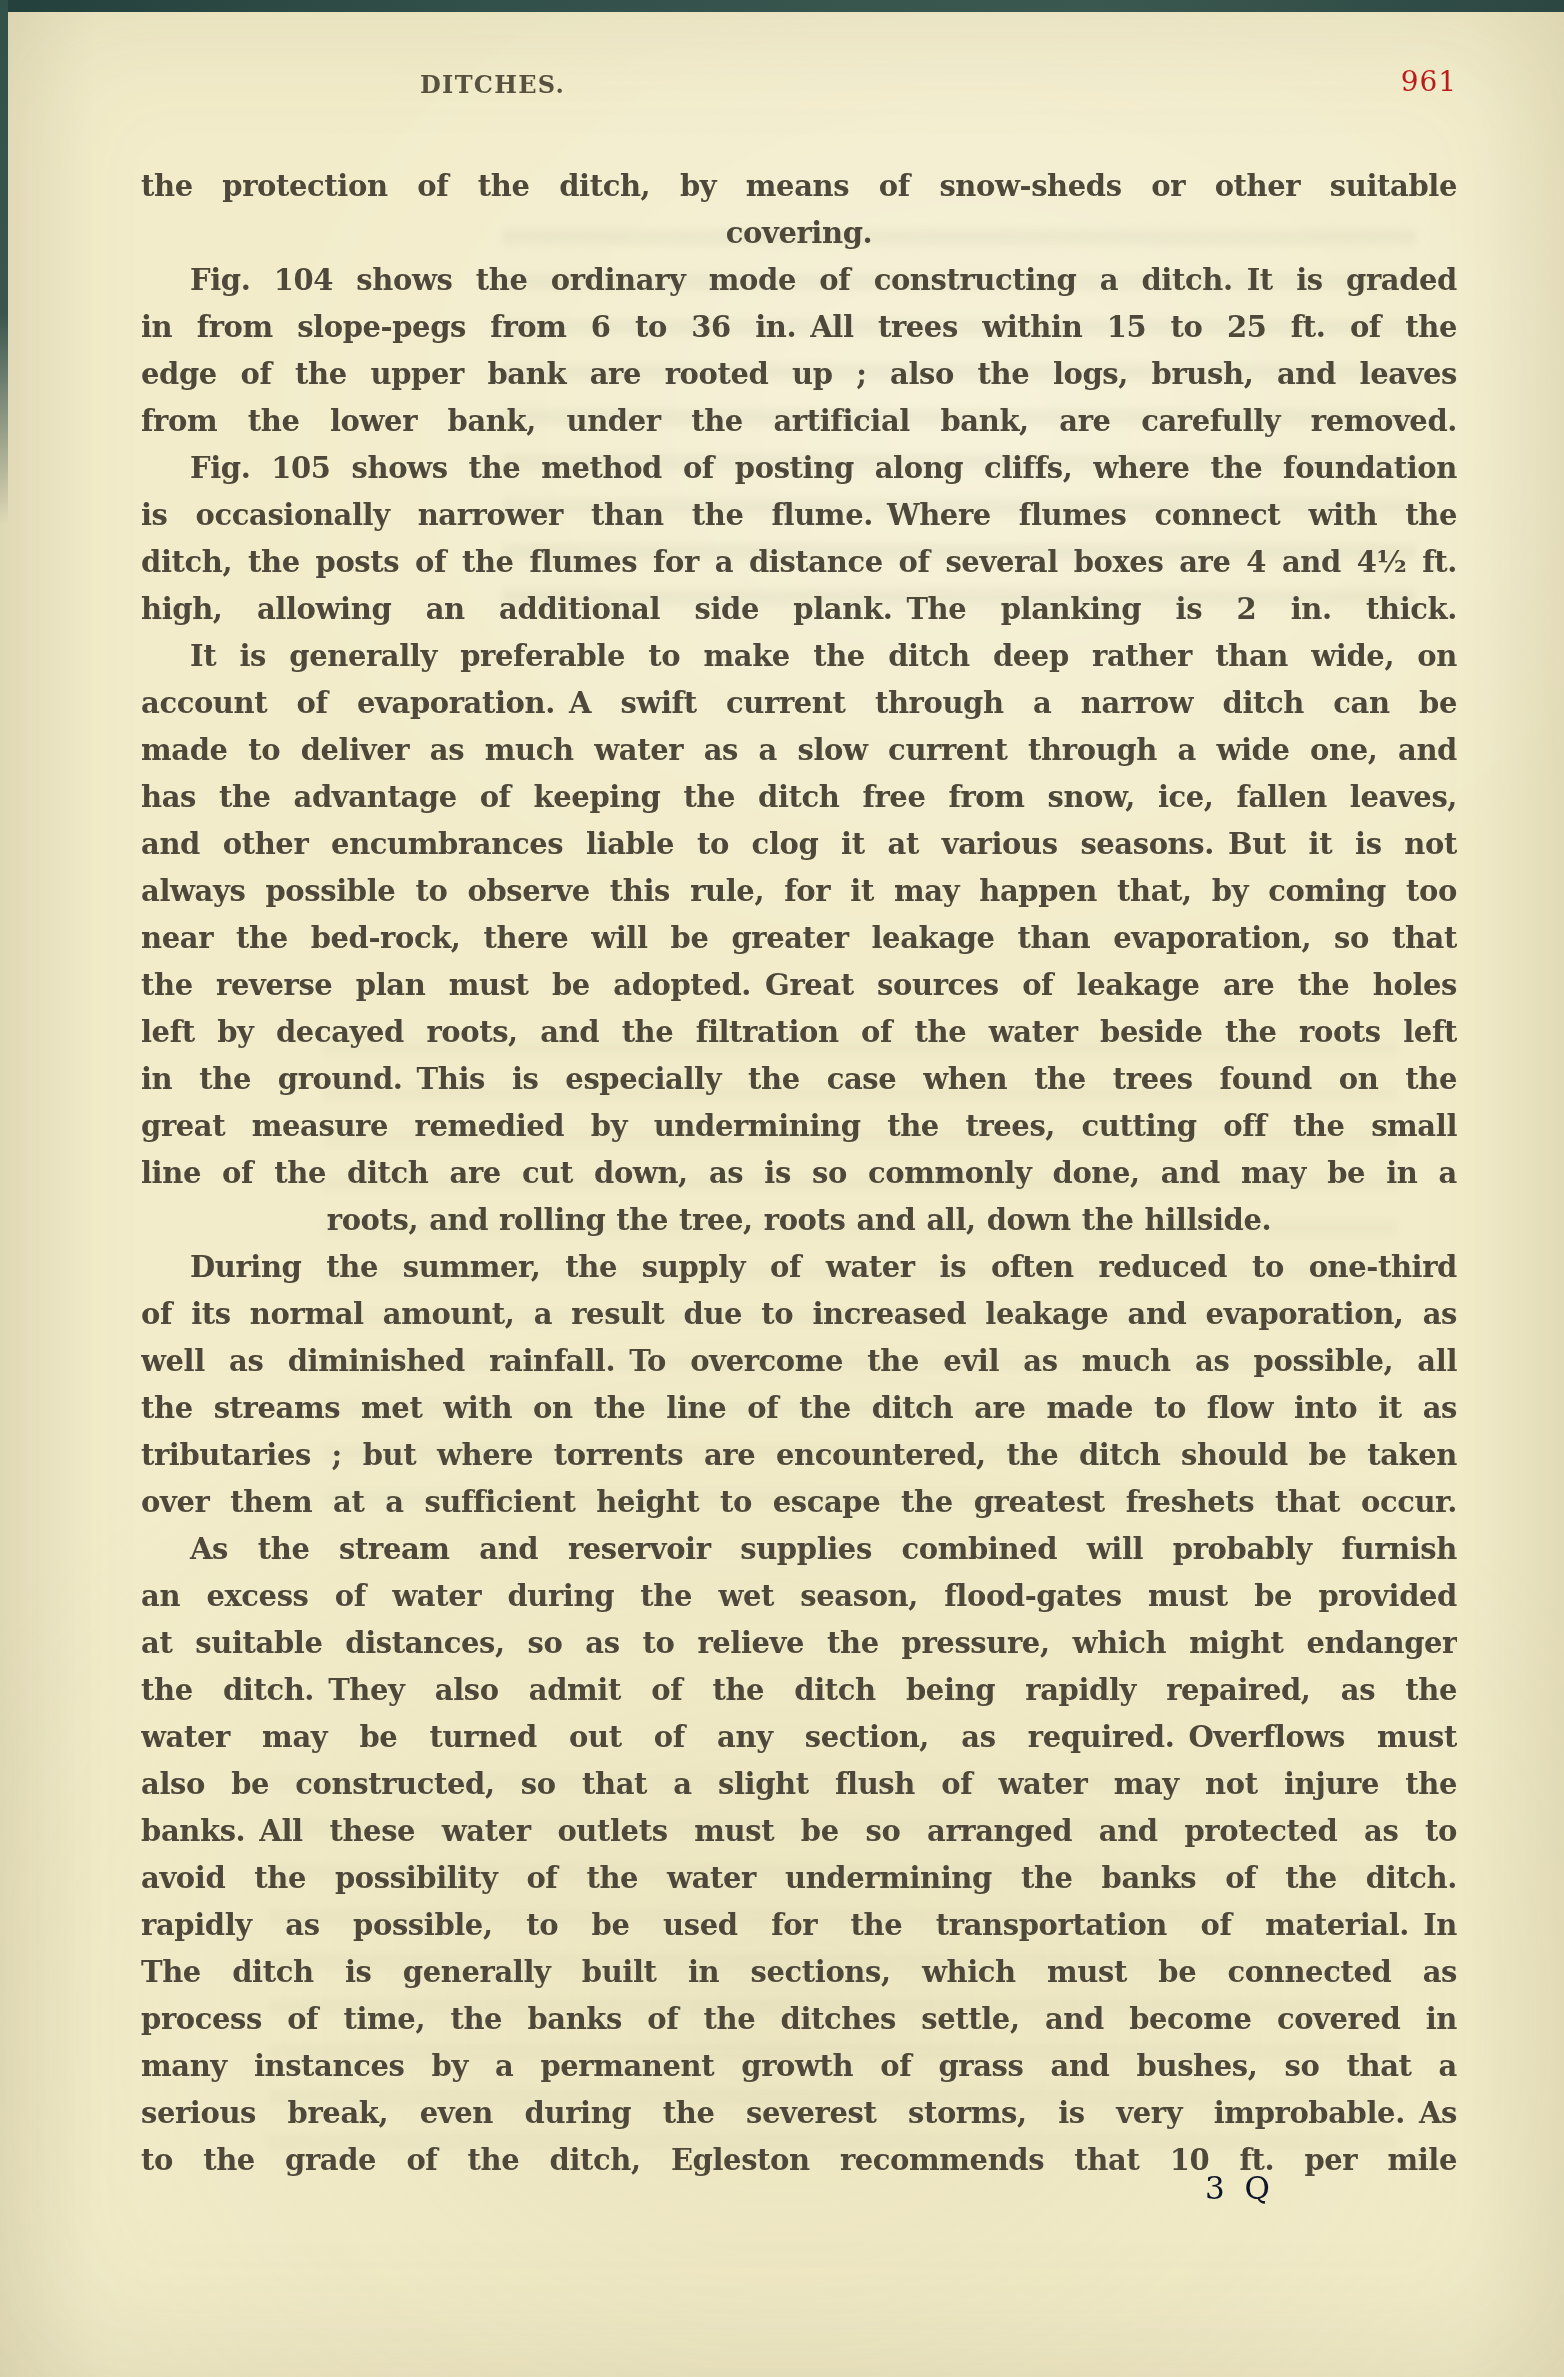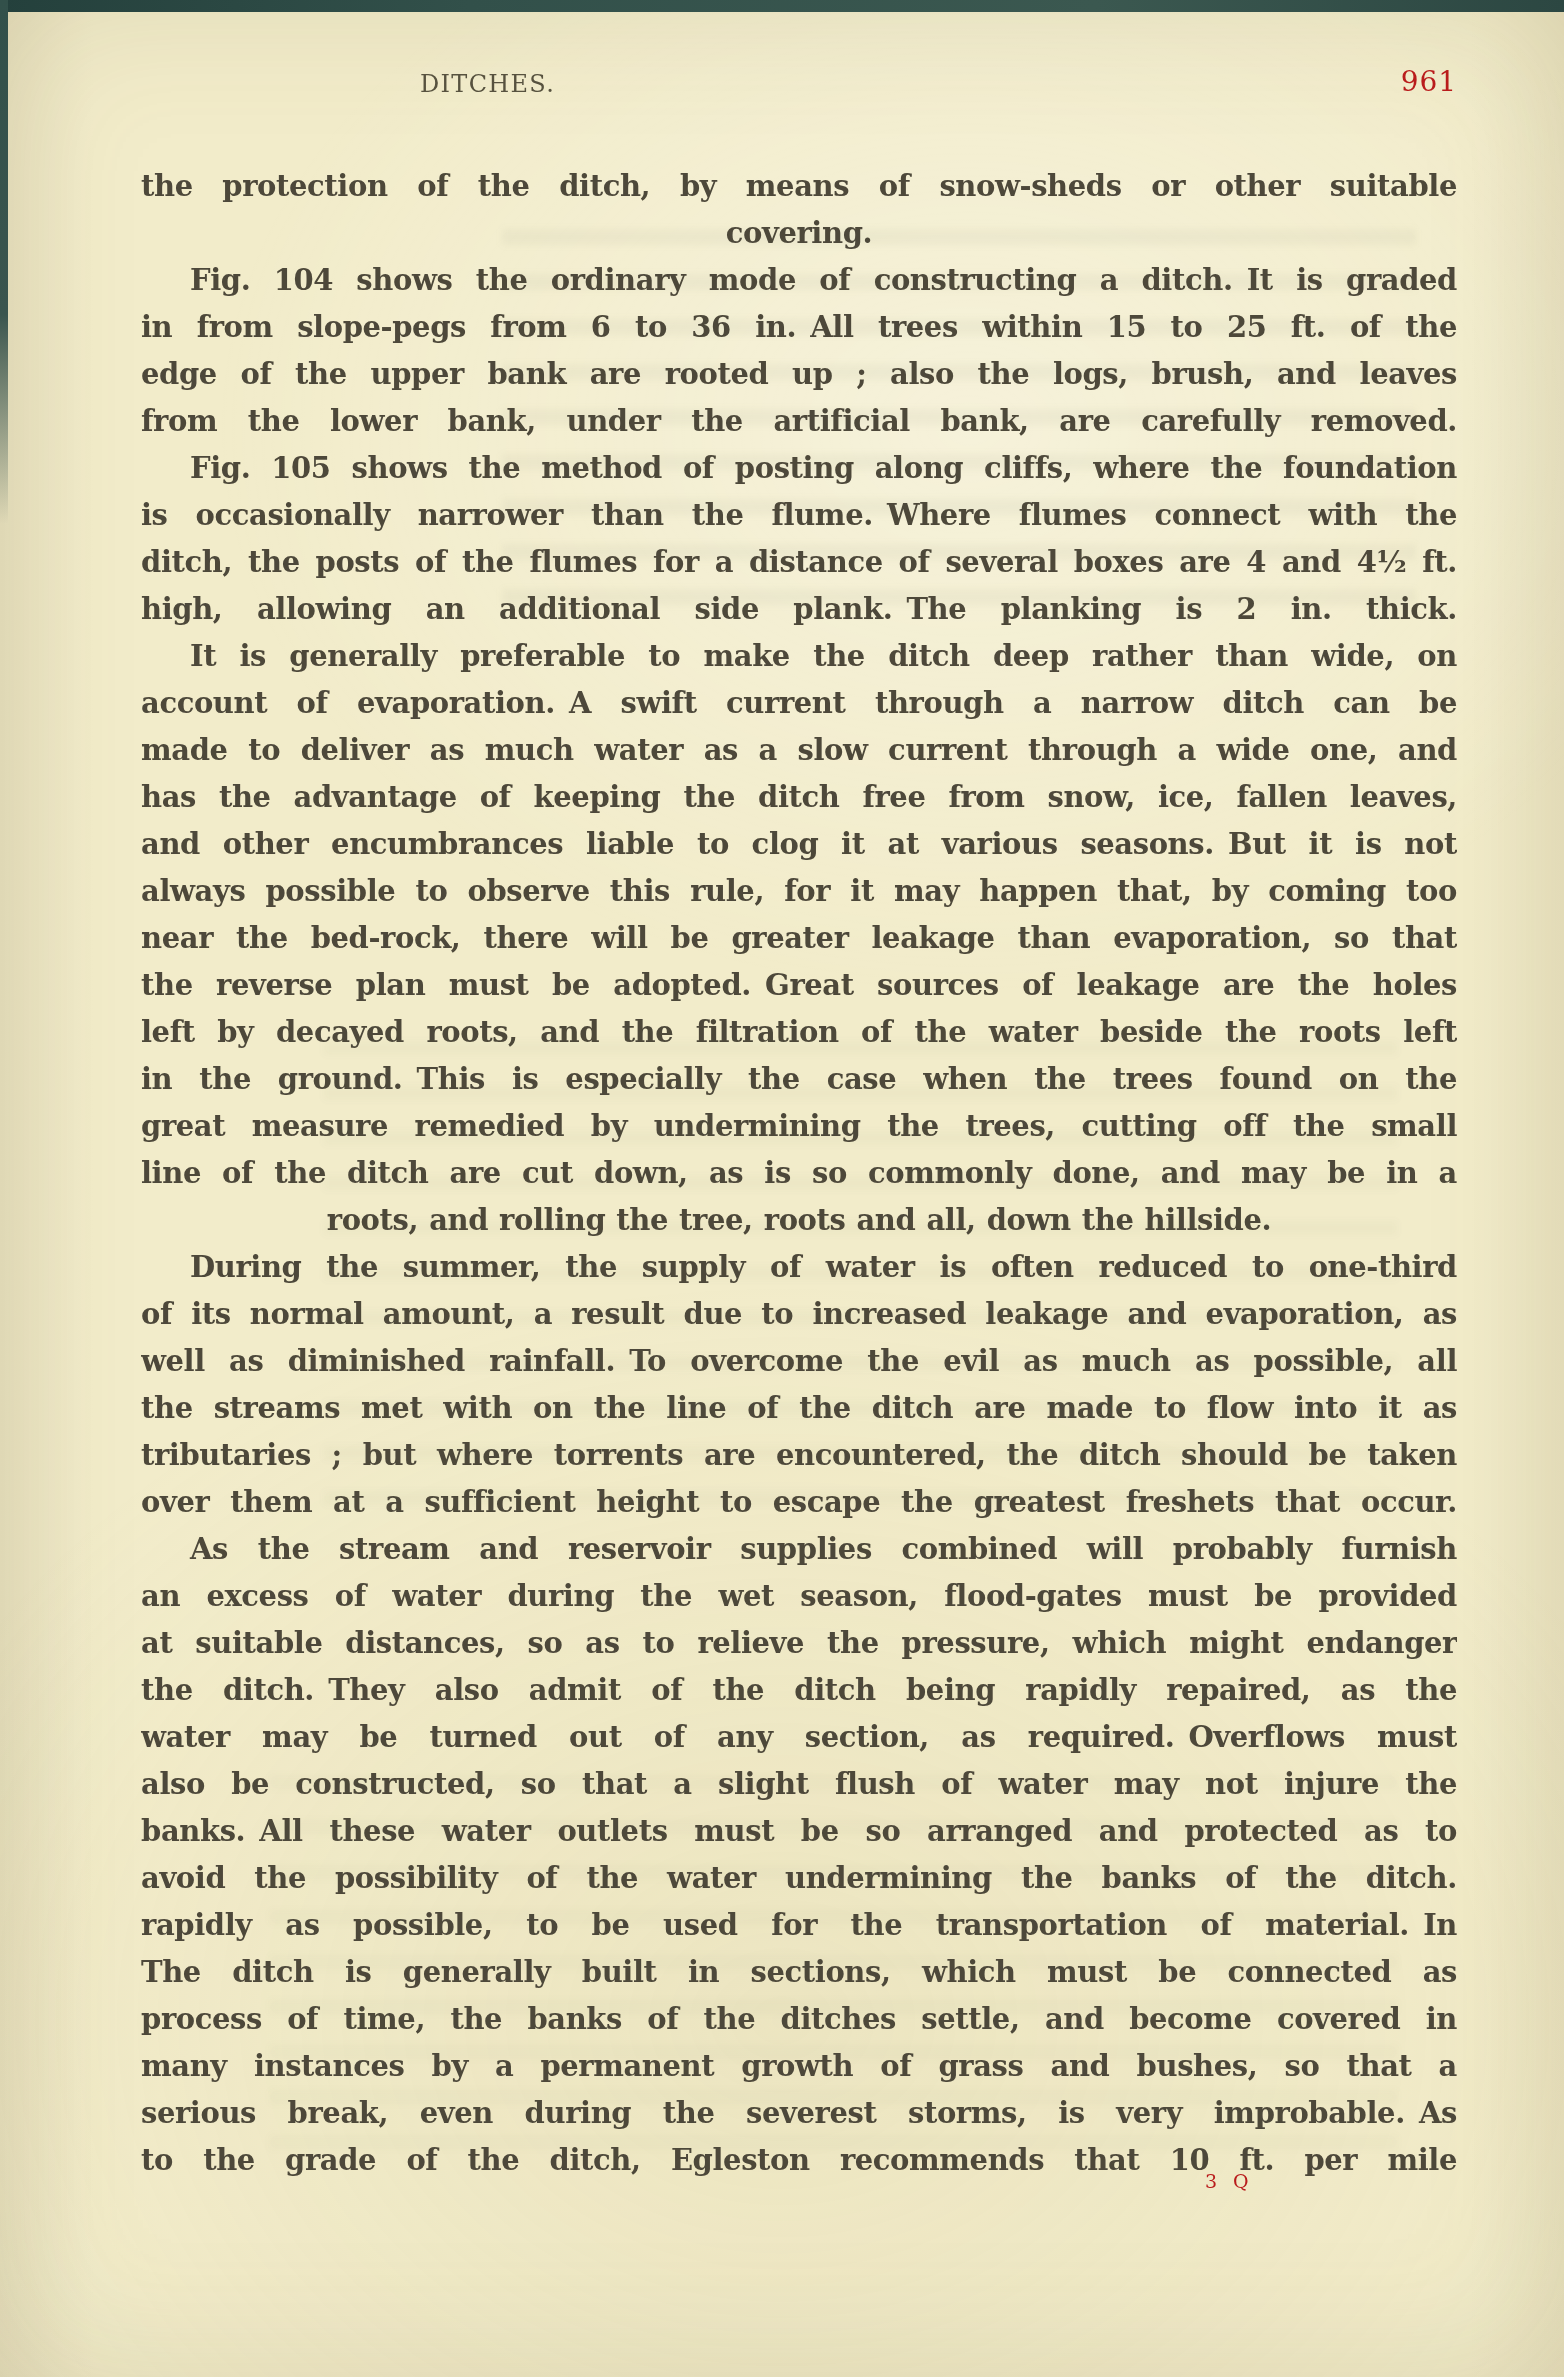--- a/index.html
+++ b/index.html
@@ -30,40 +30,40 @@
   }
   .edge-left {
     position: absolute; top: 0; left: 0; width: 8px; height: 524px;
     background: linear-gradient(180deg, var(--edge, #32504a) 0%, #3a554e 60%, rgba(58,85,78,0) 100%);
   }
   .running-head {
     position: absolute; top: 65px; left: 141px; width: 1316px; height: 36px;
   }
   .head-title {
     position: absolute; left: 279px; top: 5.4px;
-    font-size: 24px; letter-spacing: 1.3px; color: #57523f;
+    font-size: 24px; letter-spacing: 1.3px; color: #57523f; font-weight: bold;
   }
   .head-pagenum {
     position: absolute; right: 0; top: 0;
     font-size: 28px; letter-spacing: 0.9px; color: #b91c1c;
   }
   .text-block {
     position: absolute; top: 163px; left: 141px; width: 1316px;
   }
   .line {
     height: 47px; line-height: 47px;
     font-size: 29px; letter-spacing: -0.4px; word-spacing: 1.3px;
     text-align: justify; text-align-last: justify;
     overflow: hidden; white-space: normal; font-weight: bold;
   }
   .line.indent { padding-left: 49px; }
   .line.last { text-align: center; text-align-last: auto; }
   .signature-mark {
     position: absolute; top: 2170px; left: 1205px;
-    font-size: 19px; word-spacing: 8px; letter-spacing: 0.9px; color: #b91c1c;
+    font-size: 31px; word-spacing: 8px; letter-spacing: 0.9px; color: #0f172a;
   }
   .ghost {
     position: absolute; pointer-events: none;
     background: repeating-linear-gradient(
       180deg,
       rgba(104, 114, 82, 0.05) 0px, rgba(104, 114, 82, 0.05) 16px,
       rgba(104, 114, 82, 0.0) 16px, rgba(104, 114, 82, 0.0) 45px);
     filter: blur(3.6px);
   }
   .ghost.g1 { left: 502px; top: 229px; width: 914px; height: 376px; }

